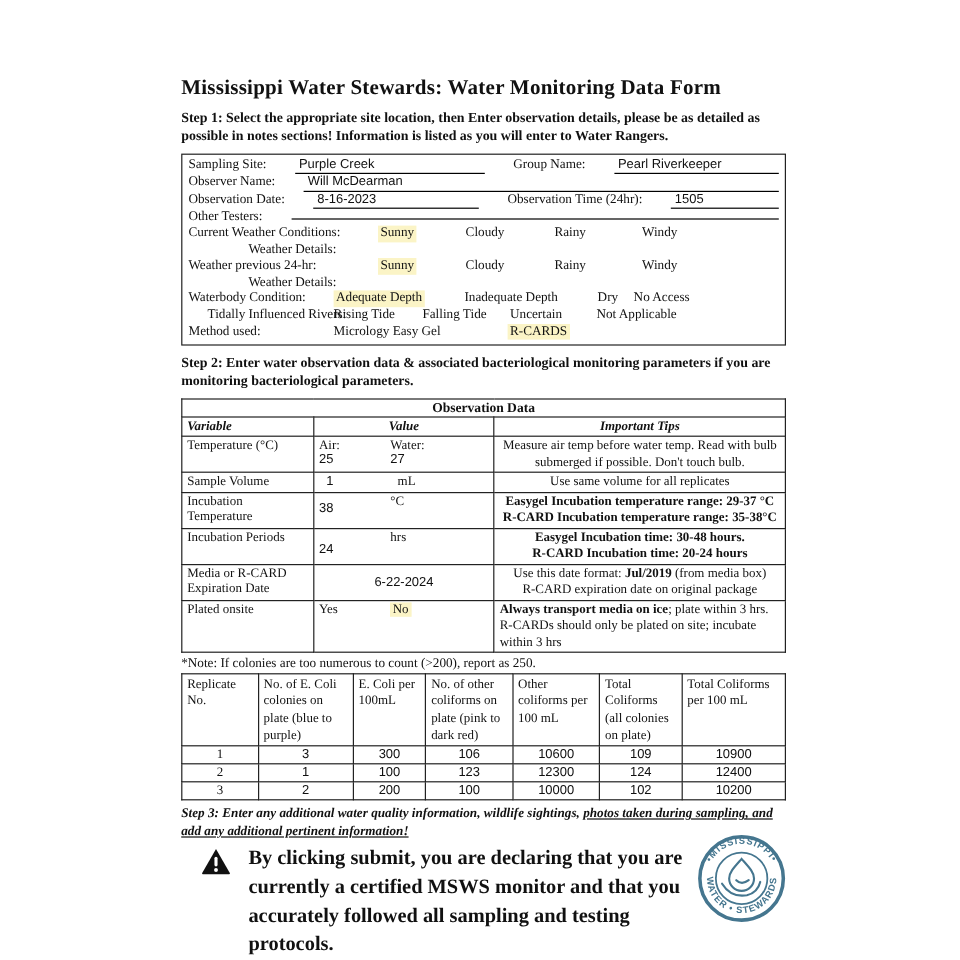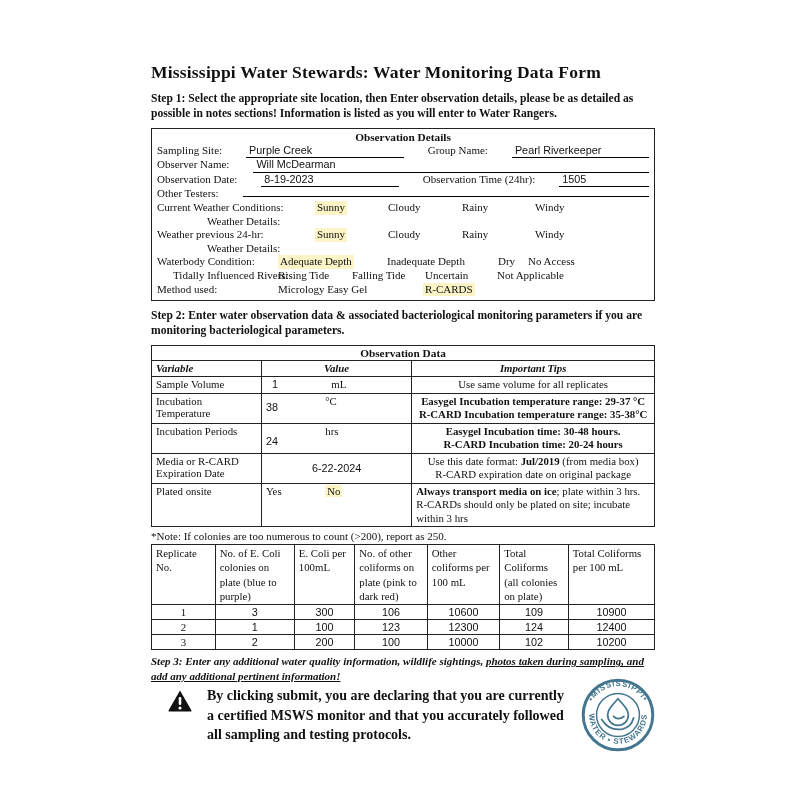--- a/index.html
+++ b/index.html
@@ -36,34 +36,33 @@
   
   .rep td,.rep th{border:1.2px solid #222;font-size:10.8px;padding:1px 4px;vertical-align:top;}
   .rep th{font-weight:normal;text-align:left;line-height:1.33;}
   .rep td{text-align:center;}
   .rep td.serifnum{font-family:"Liberation Serif","DejaVu Serif",serif;}
   
   .step3{font-size:11px;font-weight:bold;line-height:1.35;margin:4px 0 2px 0;font-style:italic;}
   .u{text-decoration:underline;}
   .footer{display:flex;align-items:flex-start;margin-top:2px;}
   .warn{flex:0 0 34px;padding:3px 6px 0 16px;}
-  .decl{font-size:14px;font-weight:bold;line-height:1.4;width:382px;}
+  .decl{font-size:17px;font-weight:bold;line-height:1.4;width:382px;}
   .sealwrap{margin-left:8px;margin-top:-8px;}
 </style>
 </head>
 <body>
 
 <div class="canvas">
   <div class="doc">
 
     <h1 class="title">Mississippi Water Stewards: Water Monitoring Data Form</h1>
     <p class="step">Step 1: Select the appropriate site location, then Enter observation details, please be as detailed as possible in notes sections! Information is listed as you will enter to Water Rangers.</p>
 
     <div class="box">
-      <div class="box-title">Observation Details</div>
 
       <div class="frow">
         <span class="flabel">Sampling Site:</span>
         <span class="fillline" style="flex:1.15">
             <span class="val">Purple Creek</span>
           </span>
         <span class="flabel">Group Name:</span>
         <span class="fillline" style="flex:1">
             <span class="val">Pearl Riverkeeper</span>
           </span>
@@ -72,21 +71,21 @@
       <div class="frow">
         <span class="flabel">Observer Name:</span>
         <span class="fillline" style="flex:1">
             <span class="val">Will McDearman</span>
           </span>
       </div>
 
       <div class="frow">
         <span class="flabel">Observation Date:</span>
         <span class="fillline" style="flex:1.15">
-            <span class="val">8-19-2023</span>
+            <span class="val">8-16-2023</span>
           </span>
         <span class="flabel">Observation Time (24hr):</span>
         <span class="fillline" style="flex:0.75">
             <span class="val">1505</span>
           </span>
       </div>
 
       <div class="frow">
         <span class="flabel">Other Testers:</span>
         <span class="fillline" style="flex:1"></span>
@@ -141,20 +140,34 @@
 
     <table class="obs">
       <tbody>
           <tr>
             <td colspan="3" class="t-title">Observation Data</td>
           </tr>
       <tr>
         <th class="lft var">Variable</th>
         <th class="valcell">Value</th>
         <th class="tip">Important Tips</th>
+      </tr>
+      <tr>
+        <td class="var">Temperature (°C)</td>
+        <td class="valcell">
+          <div class="vflex">
+                <span class="c1">Air:</span>
+                <span>Water:</span>
+              </div>
+          <div class="vflex">
+                <span class="c1 sans">25</span>
+                <span class="sans">27</span>
+              </div>
+        </td>
+        <td class="tip">Measure air temp before water temp. Read with bulb submerged if possible. Don't touch bulb.</td>
       </tr>
       <tr>
         <td class="var">Sample Volume</td>
         <td class="valcell">
               <div class="vflex">
                 <span class="c1 sans" style="padding-left:6px">1</span>
                 <span>mL</span>
               </div>
             </td>
         <td class="tip">Use same volume for all replicates</td>

